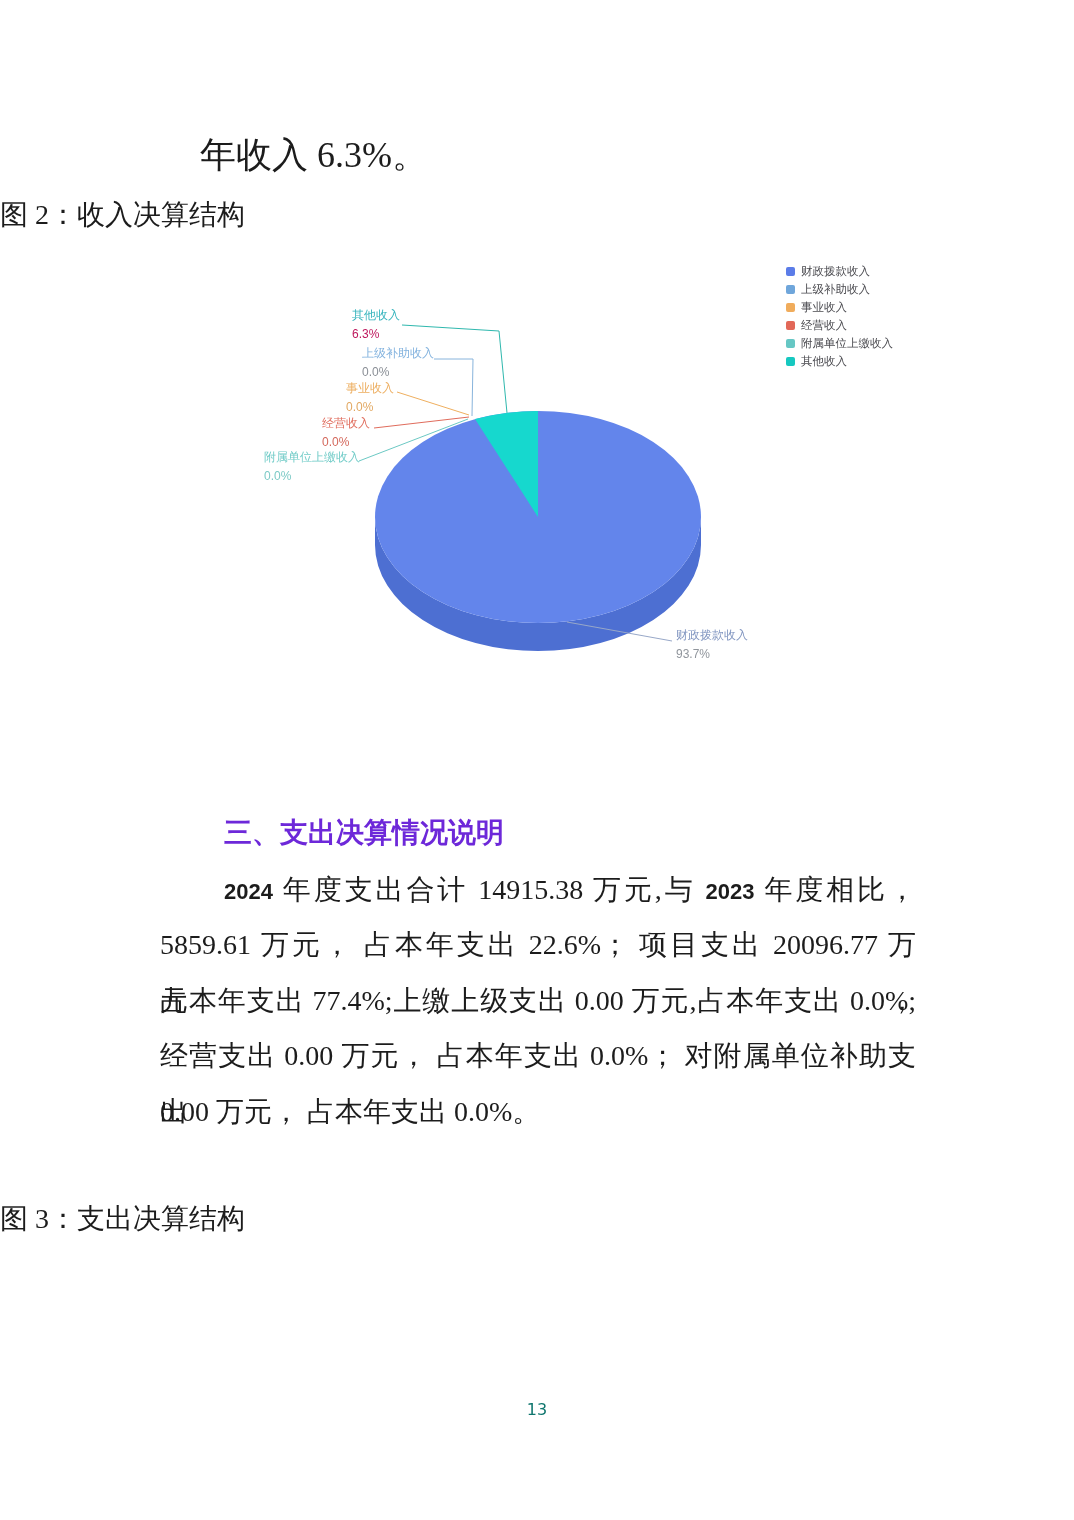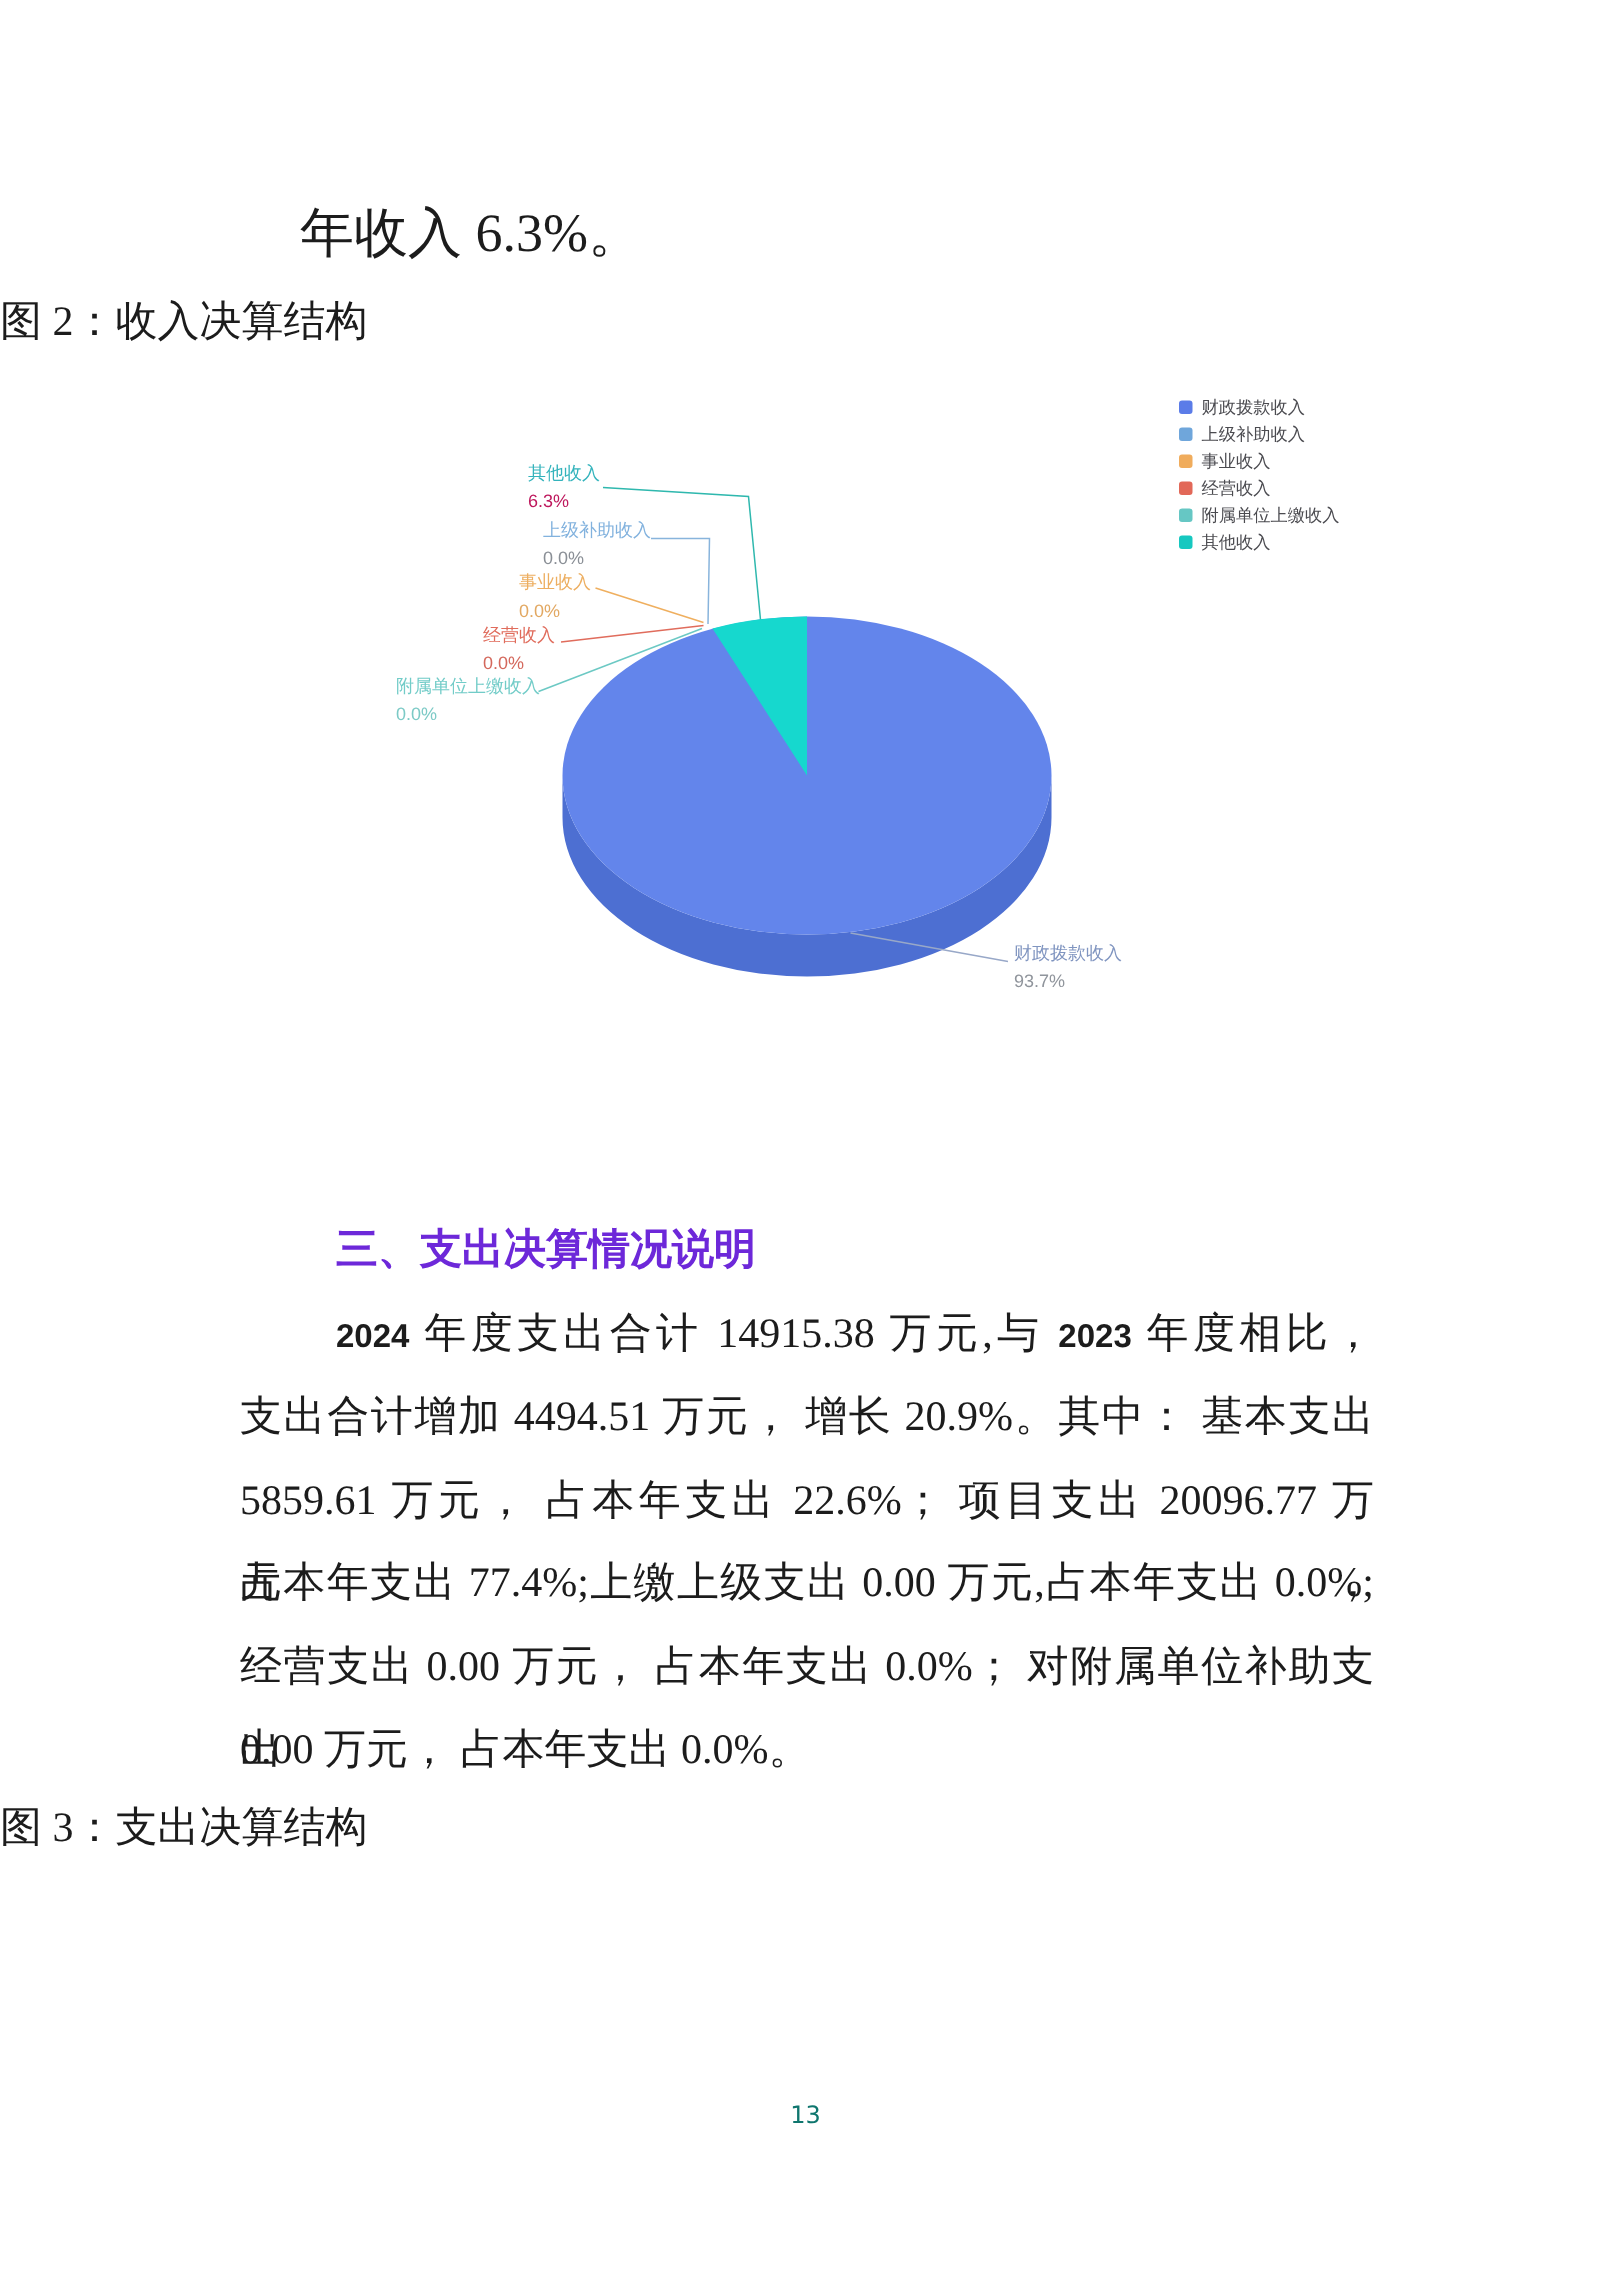--- a/index.html
+++ b/index.html
@@ -110,21 +110,20 @@
           <div style="color: rgb(128, 149, 192);">财政拨款收入</div>
           <div style="color: rgb(144, 149, 156);">93.7%</div>
         </div>
       </div>
   </div>
 
   <div class="heading">三、支出决算情况说明</div>
 
   <div class="para">
     <div class="pline j indent"><span class="num">2024</span><span> 年度支出合计 14915.38 万元,与 </span><span class="num">2023</span><span> 年度相比，</span></div>
-    <div class="pline j">支出合计增加 4494.51 万元， 增长 20.9%。其中： 基本支出</div>
     <div class="pline j">5859.61 万元， 占本年支出 22.6%； 项目支出 20096.77 万元，</div>
     <div class="pline j">占本年支出 77.4%;上缴上级支出 0.00 万元,占本年支出 0.0%;</div>
     <div class="pline j">经营支出 0.00 万元， 占本年支出 0.0%； 对附属单位补助支出</div>
     <div class="pline">0.00 万元， 占本年支出 0.0%。</div>
   </div>
 
   <div class="caption fig3">图 3：支出决算结构</div>
 
   <div class="pagenum">13</div>
 

